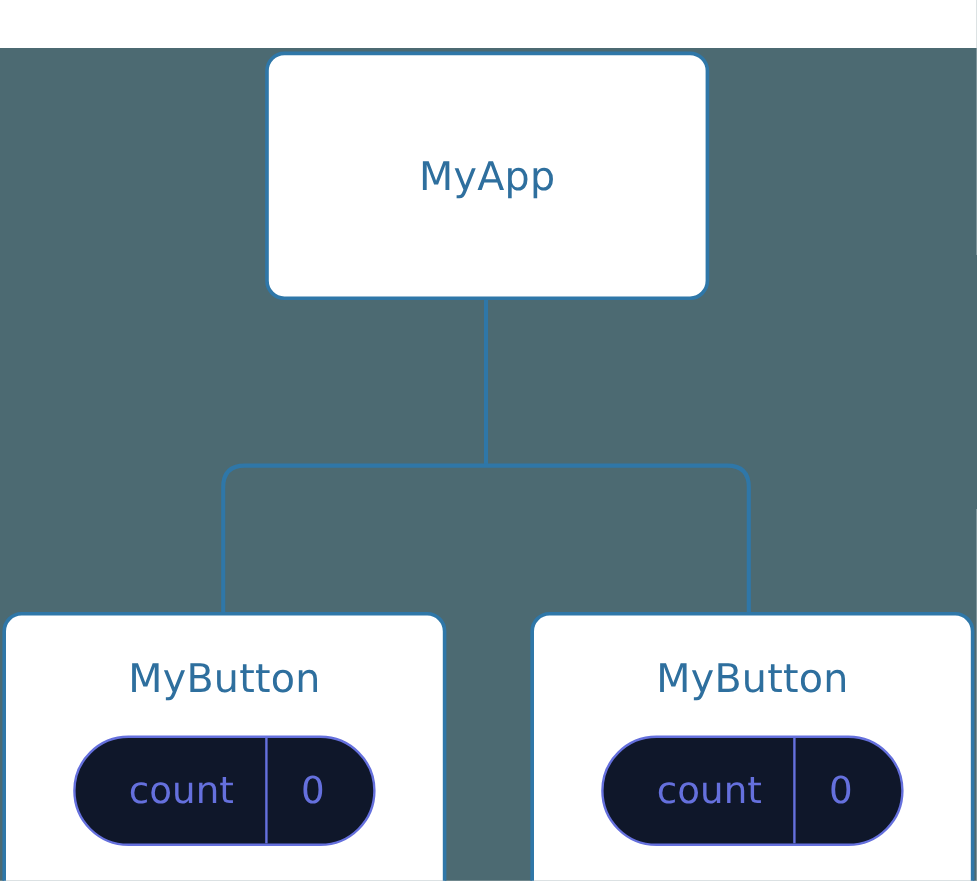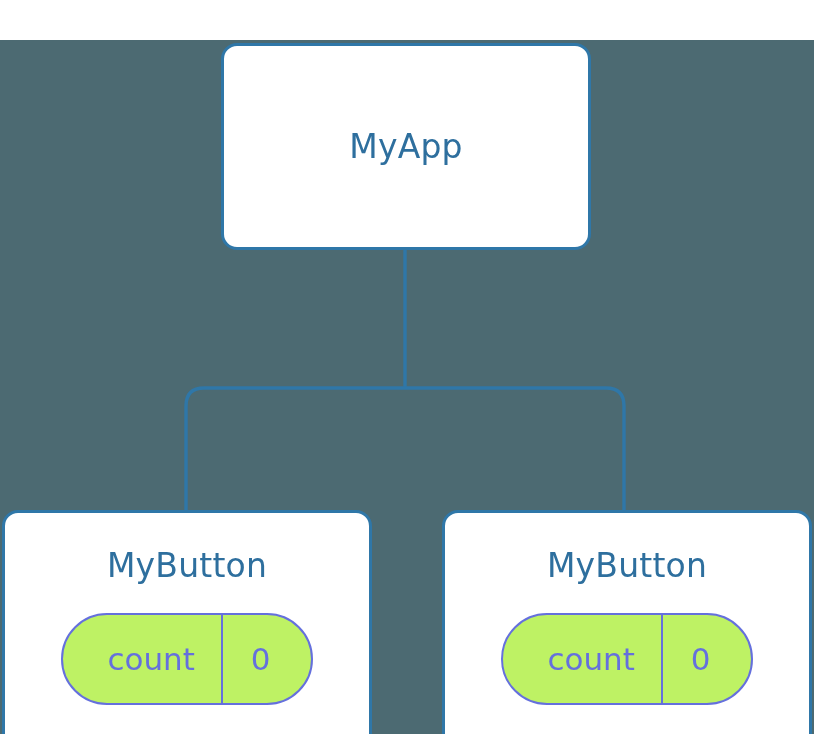--- a/index.html
+++ b/index.html
@@ -80,21 +80,21 @@
 
   
   .pill {
     margin-top: 31px;
     display: flex;
     align-items: stretch;
     height: 92px;
     border: 2px solid #6570dd;
     border-radius: 46px;
     box-sizing: border-box;
-    background: #bef264;
+    background: #0f172a;
     overflow: hidden;
   }
 
   .pill-key {
     display: flex;
     align-items: center;
     justify-content: center;
     padding: 0 26px 0 44px;
     color: #6570dd;
     font-size: 31px;

